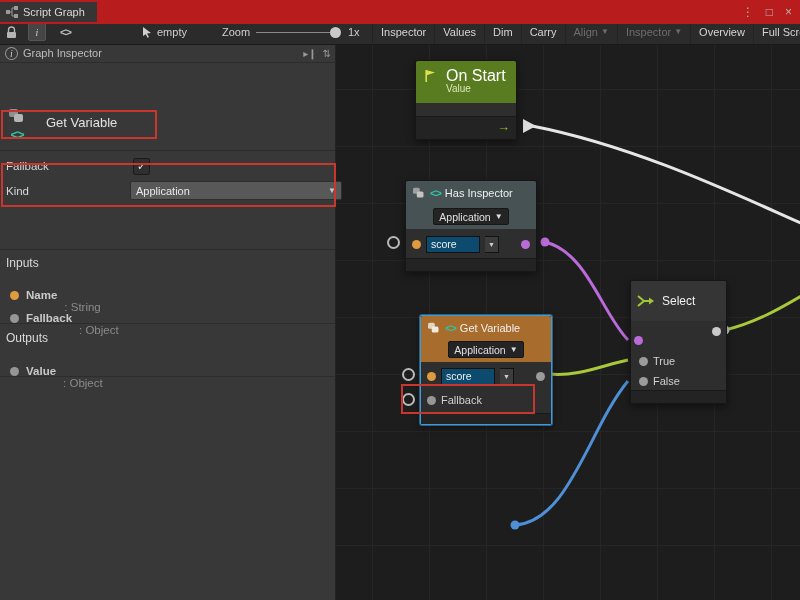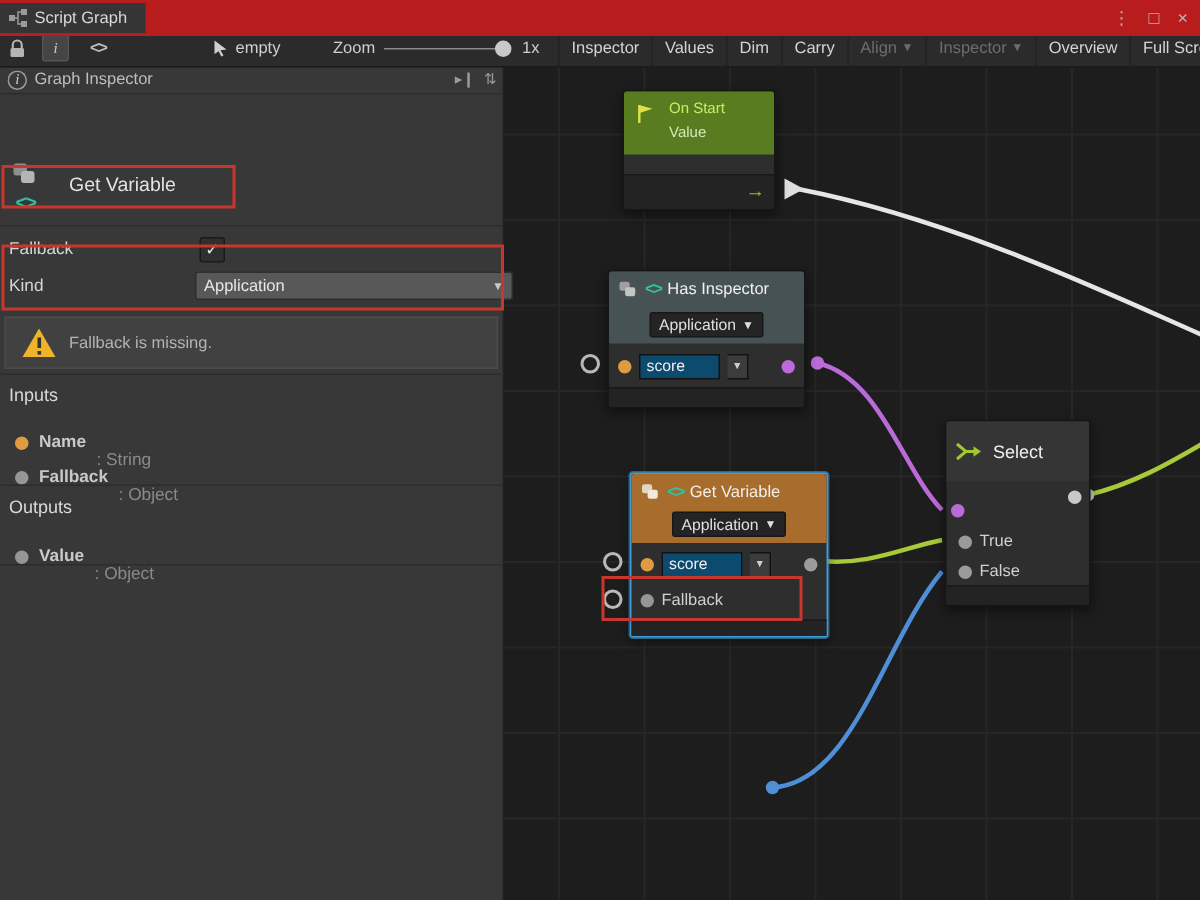--- a/index.html
+++ b/index.html
@@ -156,28 +156,20 @@
     <div class="checkbox">
         <span>✓</span>
       </div>
 
     <div class="lbl" style="top:141px">Kind</div>
     <div class="dropdown">
       <span>Application</span>
       <span class="caret">▼</span>
     </div>
 
-    <div class="warnbox">
-      <svg width="24" height="21" viewBox="0 0 24 21" style="margin-left:10px">
-        <path d="M12,1 L23,20 L1,20 Z" fill="#f0b428"></path>
-        <rect x="11" y="7" width="2.4" height="7" fill="#333"></rect>
-        <rect x="11" y="16" width="2.4" height="2.4" fill="#333"></rect>
-      </svg>
-      <span class="warntext">Fallback is missing.</span>
-    </div>
 
     <div class="hr" style="top:205px"></div>
     <div class="sechead" style="top:212px">Inputs</div>
 
     <div class="portrow" style="top:233px">
       <span class="pdot" style="background:#de9b40"></span>
       <span class="pname">Name</span>
       <span class="ptype">: String</span>
     </div>
     <div class="portrow" style="top:256px">
@@ -214,21 +206,21 @@
       <circle cx="180" cy="481" r="4.5" fill="#4e8fd6"></circle>
       <circle cx="390" cy="286" r="4.5" fill="#c9c9c9"></circle>
     </svg>
 
     <div class="node" style="left:80px;top:16px;width:100px;height:78px">
       <div style="position:absolute;left:0;right:0;top:0;height:42px;background:#5a7c21;border-radius:2px 2px 0 0;">
         <svg width="13" height="14" viewBox="0 0 13 14" style="position:absolute;left:8px;top:8px">
             <path d="M2,1 L11,3.5 L2,6.5 Z" fill="#dce24e"></path>
             <rect x="1.4" y="1" width="1.6" height="12" fill="#dce24e"></rect>
           </svg>
-        <div style="position:absolute;left:30px;top:6px;font-size:10px;color:#bef264">On Start</div>
+        <div style="position:absolute;left:30px;top:6px;font-size:16px;color:#ffffff">On Start</div>
         <div style="position:absolute;left:30px;top:22px;font-size:10px;color:#d9e6bb">Value</div>
       </div>
       <div class="nfoot" style="height:22px">
         <span style="position:absolute;right:6px;top:2px;color:#8fc31f;font-weight:bold;font-size:13px">→</span>
       </div>
     </div>
 
     <div class="node" style="left:70px;top:136px;width:130px;height:90px">
       <div style="position:absolute;left:0;right:0;top:0;height:48px;background:#46535377;background:#465253;border-radius:2px 2px 0 0;">
         <div class="nhead" style="height:24px">

